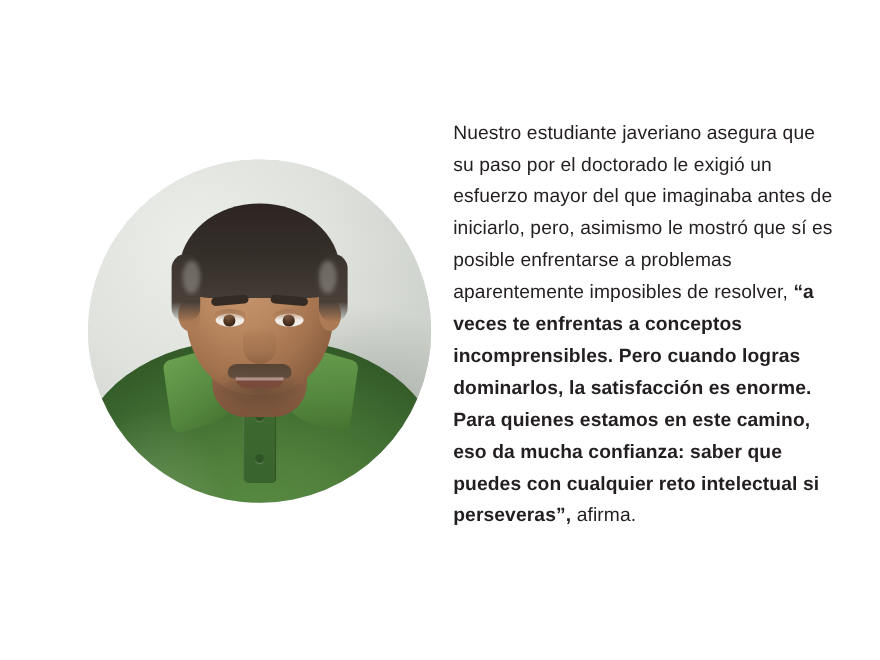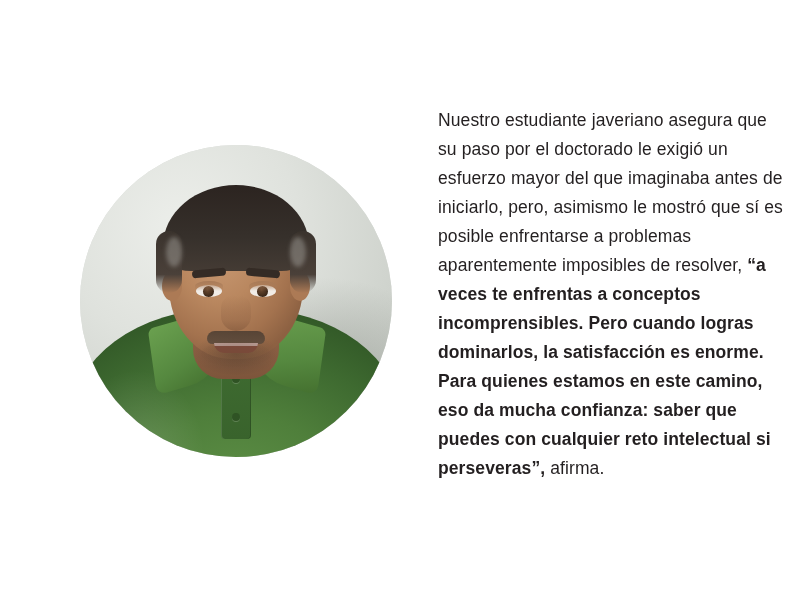--- a/index.html
+++ b/index.html
@@ -286,21 +286,21 @@
     transform: translateX(-50%);
     width: 70px;
     height: 26px;
     background: radial-gradient(ellipse 60% 60% at 50% 50%, rgba(110,74,50,0.35), rgba(110,74,50,0));
     border-radius: 50%;
   }
 
   
   .text-col {
     position: absolute;
-    left: 438px;
+    left: 412px;
     top: 106px;
     width: 348px;
   }
   .para {
     margin: 0;
     font-size: 17.5px;
     line-height: 29px;
     color: #231f20;
     letter-spacing: 0.1px;
     font-family: "Liberation Sans", sans-serif;

